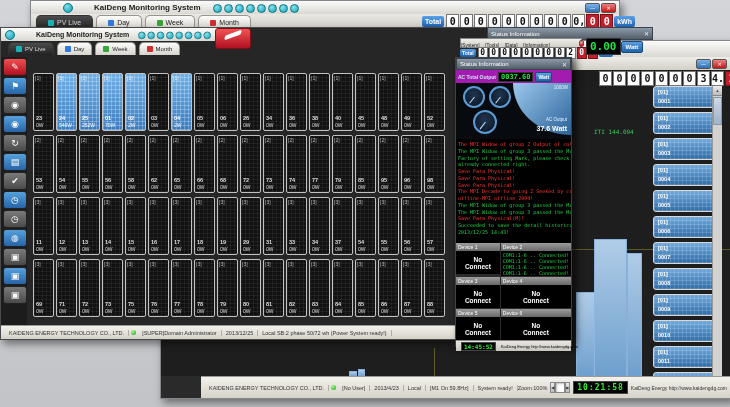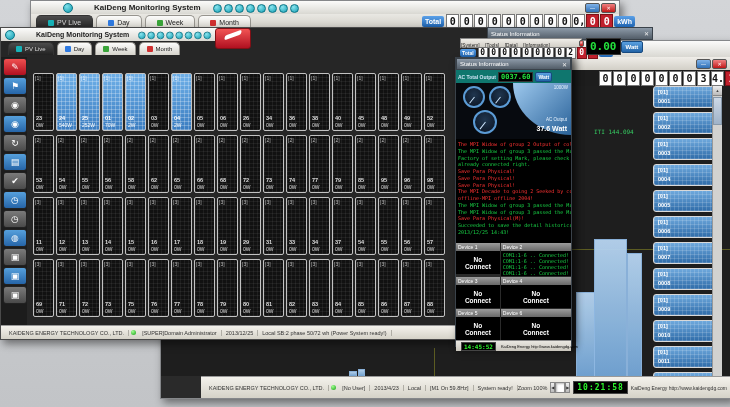--- a/index.html
+++ b/index.html
@@ -697,21 +697,21 @@
   <div style="position:absolute;left:586px;top:38px;z-index:5;display:flex;gap:0;align-items:center;">
     <span class="segdisp" style="font-size:11px;">0.00</span>
     <span class="wattbtn">Watt</span>
   </div>
 
   <div class="win" id="gauge" style="left:455px;top:57px;width:115px;height:288px;background:#0c0f14;border-color:#3a424a;z-index:6;">
     <div class="ptbar" style="height:8px;">
       <span>Status Information</span>
       <span class="px">✕</span>
     </div>
-    <div style="height:13px;background:#0f766e;display:flex;align-items:center;gap:2px;padding:0 2px;">
+    <div style="height:13px;background:#a21caf;display:flex;align-items:center;gap:2px;padding:0 2px;">
       <span style="color:#cfe4f5;font-size:5px;font-weight:bold;white-space:nowrap;">AC Total Output</span>
       <span class="segdisp" style="font-size:7px;padding:0 2px;">0037.60</span>
       <span class="wattbtn" style="font-size:5px;padding:1px 2px;">Watt</span>
     </div>
     <div style="position:relative;height:56px;background:#070a0f;overflow:hidden;">
       <div class="gc" style="left:7px;top:3px;width:18px;height:18px;"></div>
       <div class="gc" style="left:33px;top:3px;width:18px;height:18px;"></div>
       <div class="gc" style="left:17px;top:27px;width:20px;height:20px;"></div>
       <div style="position:absolute;right:0;top:0;width:58px;height:52px;border-radius:0 0 0 100%;background:linear-gradient(135deg,#9ec9ee,#2a6299);">
         <span style="position:absolute;top:2px;right:3px;font-size:4.5px;color:#eaf4ff;">1000W</span>

